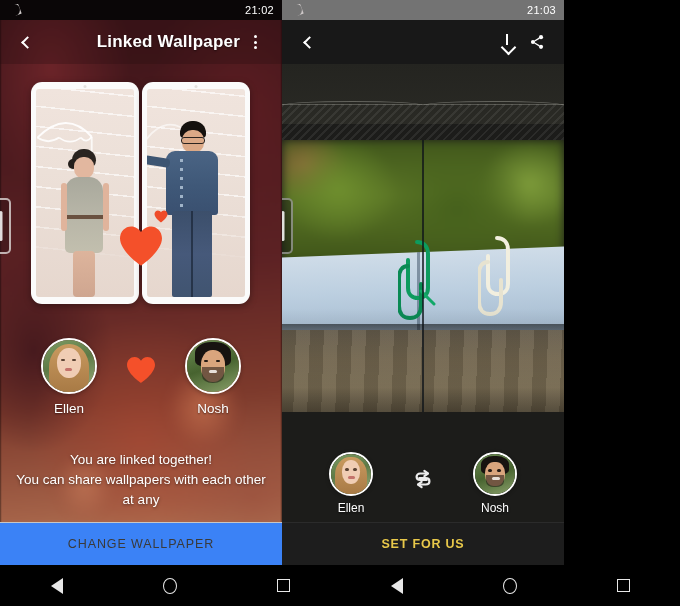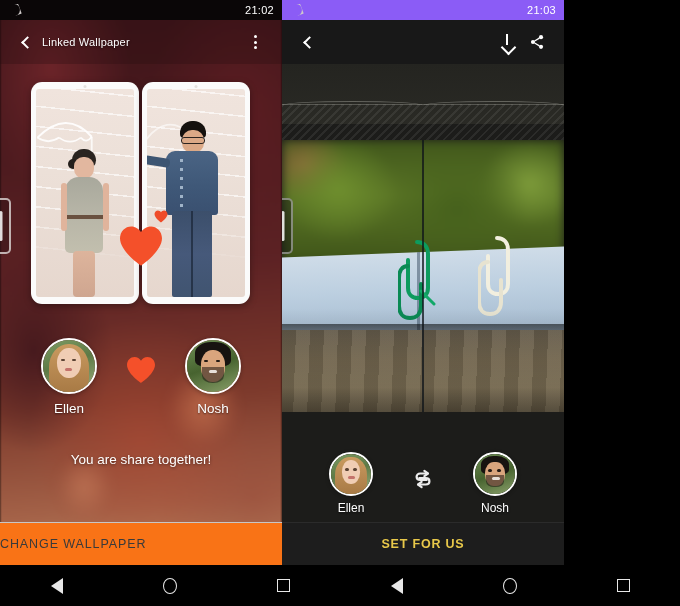--- a/index.html
+++ b/index.html
@@ -8,21 +8,21 @@
 
   .screens { display:flex; width:564px; height:565px; }
   .panel { width:340px; height:565px; position:relative; overflow:hidden; }
 
   
   .statusbar {
     position:absolute; top:0; left:0; width:100%; height:20px;
     background:#0a0607; display:flex; align-items:center;
     padding:0 8px; z-index:40;
   }
-  .statusbar.dark { background:#8b5cf6;gap:44px; }
+  .statusbar.dark { background:#737373;gap:44px; }
   .sb-left { display:flex; align-items:center; gap:5px; }
   .sb-time { margin-left:auto; color:#fff; font-size:11px; letter-spacing:.3px; }
   .moon-icon { width:12px; height:12px; position:relative; display:block; }
   .moon-icon::before{
     content:""; position:absolute; inset:0; border-radius:50%;
     box-shadow: 3px 1px 0 0 #cfc9c9; transform:rotate(-20deg);
     clip-path: polygon(0 0,100% 0,100% 100%,0 100%);
   }
 
   
@@ -46,21 +46,21 @@
   }
 
   .appbar {
     position:absolute; top:20px; left:0; width:100%; height:44px;
     display:flex; align-items:center; padding:0 12px; z-index:30;
     color:#fff;
   }
   .appbar.tinted { background:rgba(40,12,16,.30); }
   .appbar.dark { background:#181818; }
   .appbar-title {
-    flex:1; text-align:left; font-size:11px; font-weight:400;
+    flex:1; text-align:right; font-size:17px; font-weight:700;
     letter-spacing:.2px; text-shadow:0 1px 2px rgba(0,0,0,.5);
   }
   .icon-btn {
     width:30px; height:30px; display:flex; align-items:center;
     justify-content:center; flex:0 0 30px;
   }
   .chev-left { width:9px; height:9px; border-left:2px solid #fff;
     border-bottom:2px solid #fff; transform:rotate(45deg); display:block; }
   .dots { display:flex; flex-direction:column; gap:2.5px; align-items:center; }
   .dots i { width:3px; height:3px; border-radius:50%; background:#fff; display:block; }
@@ -184,22 +184,22 @@
   
   .infotext {
     position:absolute; left:0; width:100%; top:450px; z-index:25;
     text-align:center; color:#fff; font-size:13.5px; line-height:20px;
     padding:0 14px; text-shadow:0 1px 3px rgba(0,0,0,.5);
   }
 
   
   .cta-bar {
     position:absolute; bottom:0; left:0; width:100%; height:43px;
-    background:#f97316; border-top:1px solid #c8c6c6;
-    display:flex; align-items:center; z-index:30;
+    background:#3b82f6; border-top:1px solid #c8c6c6;
+    display:flex; align-items:center; justify-content:center; z-index:30;
   }
   .cta-bar span { color:#3a3a3a; font-size:12.5px; letter-spacing:.9px; }
 
   
   .handle {
     position:absolute; left:-9px; top:198px; width:20px; height:56px;
     border:2px solid rgba(235,230,228,.75); border-radius:5px;
     background:rgba(40,18,20,.35); z-index:28;
   }
   .handle::after {
@@ -408,21 +408,22 @@
             <span class="eyeL"></span>
               <span class="eyeR"></span>
               <span class="lip"></span>
           </div>
         </div>
         <div class="av-name">Nosh</div>
       </div>
     </div>
 
     <div class="infotext">
-      <div>You are share together!</div>
+      <div>You are linked together!</div>
+      <div>You can share wallpapers with each other at any</div>
     </div>
 
     <div class="cta-bar">
       <span>CHANGE WALLPAPER</span>
     </div>
   </div>
 
   <div class="panel">
     <div class="right-bg"></div>
 

